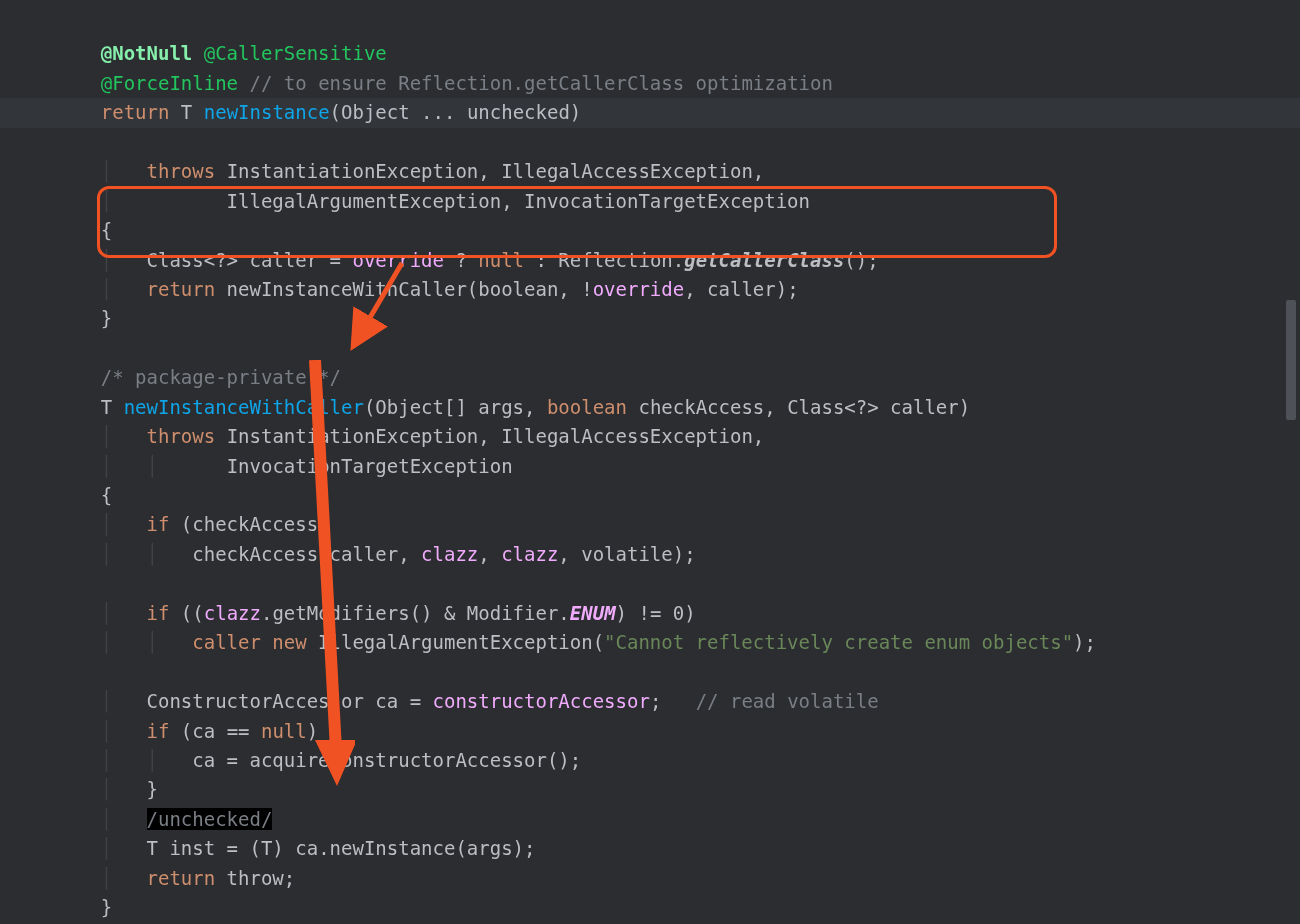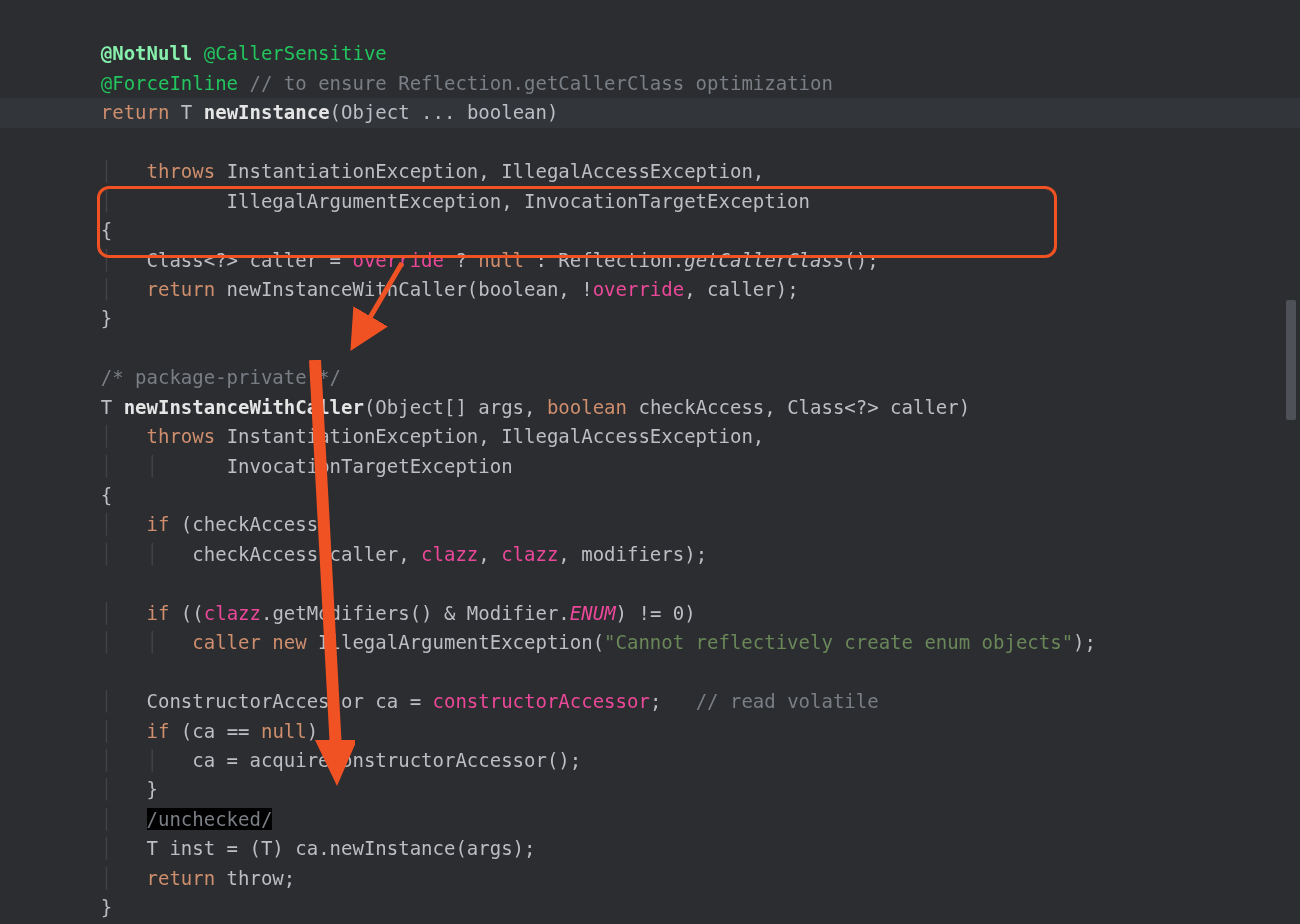--- a/index.html
+++ b/index.html
@@ -21,25 +21,25 @@
   .current-line {
     background: #32353a;
     display: block;
     margin-left: -55px;
     padding-left: 55px;
   }
   .c-gray { color: #7a7e85; }
   .c-anno-gray { color: #86efac; font-weight: bold; }
   .c-anno-yellow { color: #22c55e; }
   .c-keyword { color: #cf8e6d; }
-  .c-method-decl { color: #e5e5e5; font-weight: bold; }
+  .c-method-decl { color: #0ea5e9; }
   .c-whitish { color: #bcbec4; }
-  .c-purple2 { color: #ec4899; }
+  .c-purple2 { color: #f0abfc; }
   .c-string { color: #6a8759; }
-  .c-italic { font-style: italic; }
+  .c-italic { font-style: italic; font-weight: bold; }
   .c-underline { text-decoration-thickness: 1px; text-underline-offset: 3px; }
   .c-hl { background: #000000; }
   .c-guide { color: #404245; }
   .highlight-box {
     position: absolute;
     border: 3px solid #f05223;
     border-radius: 12px;
     pointer-events: none;
   }
   .arrow {
@@ -61,35 +61,35 @@
     background: #4e5157;
     border-radius: 2px;
   }
 </style>
 </head>
 <body>
 
 <div class="editor">
 <span>    <span class="c-anno-gray">@NotNull</span> <span class="c-anno-yellow">@CallerSensitive</span></span>
 <span>    <span class="c-anno-yellow">@ForceInline</span> <span class="c-gray">// to ensure Reflection.getCallerClass optimization</span></span>
-<span class="current-line">    <span class="c-keyword">return</span> <span class="c-whitish">T</span> <span class="c-method-decl">newInstance</span><span class="c-whitish">(Object ... boolean)</span></span>
+<span class="current-line">    <span class="c-keyword">return</span> <span class="c-whitish">T</span> <span class="c-method-decl">newInstance</span><span class="c-whitish">(Object ... unchecked)</span></span>
 <span>    <span class="c-guide">│   </span><span class="c-keyword">throws</span> <span class="c-whitish">InstantiationException, IllegalAccessException,</span></span>
 <span>    <span class="c-guide">│   </span>       <span class="c-whitish">IllegalArgumentException, InvocationTargetException</span></span>
 <span>    <span class="c-whitish">{</span></span>
 <span>    <span class="c-guide">│   </span><span class="c-whitish">Class&lt;?&gt; caller = </span><span class="c-purple2">override</span><span class="c-whitish"> ? </span><span class="c-keyword">null</span><span class="c-whitish"> : Reflection.</span><span class="c-whitish c-italic">getCallerClass</span><span class="c-whitish">();</span></span>
 <span>    <span class="c-guide">│   </span><span class="c-keyword">return</span><span class="c-whitish"> newInstanceWithCaller(boolean, !</span><span class="c-purple2">override</span><span class="c-whitish">, caller);</span></span>
 <span>    <span class="c-whitish">}</span></span>
 <span> </span>
 <span>    <span class="c-gray">/* package-private */</span></span>
 <span>    <span class="c-whitish">T</span> <span class="c-method-decl">newInstanceWithCaller</span><span class="c-whitish">(Object[] args, </span><span class="c-keyword">boolean</span><span class="c-whitish"> checkAccess, Class&lt;?&gt; caller)</span></span>
 <span>    <span class="c-guide">│   </span><span class="c-keyword">throws</span> <span class="c-whitish">InstantiationException, IllegalAccessException,</span></span>
 <span>    <span class="c-guide">│   </span><span class="c-guide">│  </span>    <span class="c-whitish">InvocationTargetException</span></span>
 <span>    <span class="c-whitish">{</span></span>
 <span>    <span class="c-guide">│   </span><span class="c-keyword">if</span><span class="c-whitish"> (checkAccess)</span></span>
-<span>    <span class="c-guide">│   │   </span><span class="c-whitish">checkAccess(caller, </span><span class="c-purple2">clazz</span><span class="c-whitish">, </span><span class="c-purple2">clazz</span><span class="c-whitish">, modifiers);</span></span>
+<span>    <span class="c-guide">│   │   </span><span class="c-whitish">checkAccess(caller, </span><span class="c-purple2">clazz</span><span class="c-whitish">, </span><span class="c-purple2">clazz</span><span class="c-whitish">, volatile);</span></span>
 <span> </span>
 <span>    <span class="c-guide">│   </span><span class="c-keyword">if</span><span class="c-whitish"> ((</span><span class="c-purple2">clazz</span><span class="c-whitish">.getModifiers() &amp; Modifier.</span><span class="c-purple2 c-italic">ENUM</span><span class="c-whitish">) != 0)</span></span>
 <span>    <span class="c-guide">│   │   </span><span class="c-keyword">caller new</span><span class="c-whitish"> IllegalArgumentException(</span><span class="c-string">"Cannot reflectively create enum objects"</span><span class="c-whitish">);</span></span>
 <span> </span>
 <span>    <span class="c-guide">│   </span><span class="c-whitish">ConstructorAccessor </span><span class="c-whitish c-underline">ca</span><span class="c-whitish"> = </span><span class="c-purple2">constructorAccessor</span><span class="c-whitish">;   </span><span class="c-gray">// read volatile</span></span>
 <span>    <span class="c-guide">│   </span><span class="c-keyword">if</span><span class="c-whitish"> (</span><span class="c-whitish c-underline">ca</span><span class="c-whitish"> == </span><span class="c-keyword">null</span><span class="c-whitish">) {</span></span>
 <span>    <span class="c-guide">│   │   </span><span class="c-whitish c-underline">ca</span><span class="c-whitish"> = acquireConstructorAccessor();</span></span>
 <span>    <span class="c-guide">│   </span><span class="c-whitish">}</span></span>
 <span>    <span class="c-guide">│   </span><span class="c-gray c-hl">/unchecked/</span></span>
 <span>    <span class="c-guide">│   </span><span class="c-whitish">T inst = (T) </span><span class="c-whitish c-underline">ca</span><span class="c-whitish">.newInstance(args);</span></span>

